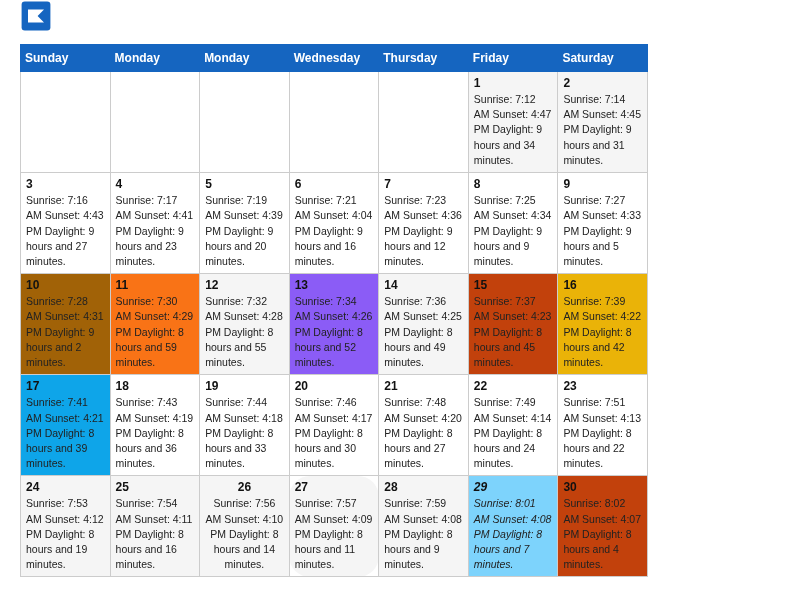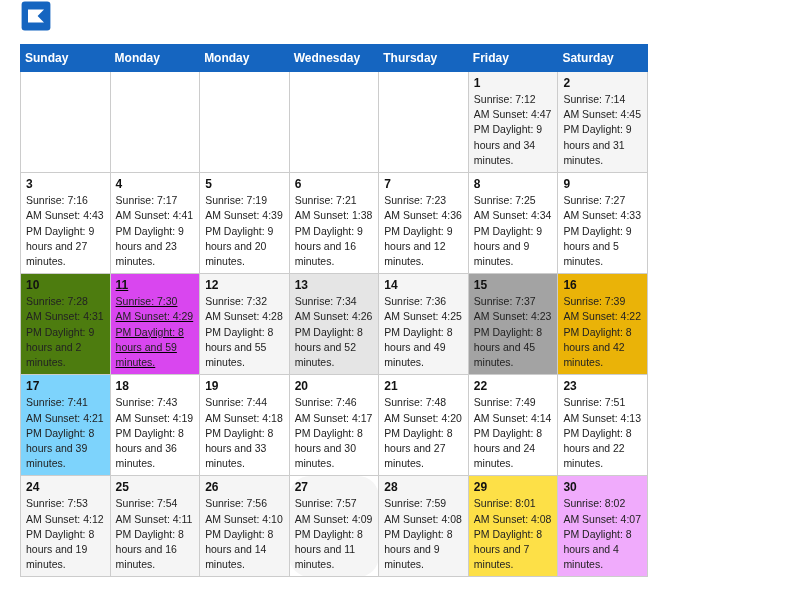--- a/index.html
+++ b/index.html
@@ -162,21 +162,21 @@
           </td>
           <td style="background: rgb(255, 255, 255);">
             <div class="day-number">5</div>
             <div class="day-info">Sunrise: 7:19 AM
 Sunset: 4:39 PM
 Daylight: 9 hours and 20 minutes.</div>
           </td>
           <td style="background: rgb(255, 255, 255);">
             <div class="day-number">6</div>
             <div class="day-info">Sunrise: 7:21 AM
-Sunset: 1:38 PM
+Sunset: 4:04 PM
 Daylight: 9 hours and 16 minutes.</div>
           </td>
           <td style="background: rgb(255, 255, 255);">
             <div class="day-number">7</div>
             <div class="day-info">Sunrise: 7:23 AM
 Sunset: 4:36 PM
 Daylight: 9 hours and 12 minutes.</div>
           </td>
           <td style="background: rgb(255, 255, 255);">
             <div class="day-number">8</div>
@@ -185,65 +185,65 @@
 Daylight: 9 hours and 9 minutes.</div>
           </td>
           <td style="background: rgb(255, 255, 255);">
             <div class="day-number">9</div>
             <div class="day-info">Sunrise: 7:27 AM
 Sunset: 4:33 PM
 Daylight: 9 hours and 5 minutes.</div>
           </td>
         </tr>
         <tr>
-          <td style="background: #4d7c0f;">
+          <td style="background: #a16207;">
             <div class="day-number">10</div>
             <div class="day-info">Sunrise: 7:28 AM
 Sunset: 4:31 PM
 Daylight: 9 hours and 2 minutes.</div>
           </td>
-          <td style="background: #d946ef; text-decoration: underline;">
+          <td style="background: #f97316;">
             <div class="day-number">11</div>
             <div class="day-info">Sunrise: 7:30 AM
 Sunset: 4:29 PM
 Daylight: 8 hours and 59 minutes.</div>
           </td>
           <td style="background: rgb(245, 245, 245);">
             <div class="day-number">12</div>
             <div class="day-info">Sunrise: 7:32 AM
 Sunset: 4:28 PM
 Daylight: 8 hours and 55 minutes.</div>
           </td>
-          <td style="background: #e5e5e5;">
+          <td style="background: #8b5cf6;">
             <div class="day-number">13</div>
             <div class="day-info">Sunrise: 7:34 AM
 Sunset: 4:26 PM
 Daylight: 8 hours and 52 minutes.</div>
           </td>
           <td style="background: rgb(245, 245, 245);">
             <div class="day-number">14</div>
             <div class="day-info">Sunrise: 7:36 AM
 Sunset: 4:25 PM
 Daylight: 8 hours and 49 minutes.</div>
           </td>
-          <td style="background: #a3a3a3;">
+          <td style="background: #c2410c;">
             <div class="day-number">15</div>
             <div class="day-info">Sunrise: 7:37 AM
 Sunset: 4:23 PM
 Daylight: 8 hours and 45 minutes.</div>
           </td>
           <td style="background: #eab308;">
             <div class="day-number">16</div>
             <div class="day-info">Sunrise: 7:39 AM
 Sunset: 4:22 PM
 Daylight: 8 hours and 42 minutes.</div>
           </td>
         </tr>
         <tr>
-          <td style="background: #7dd3fc;">
+          <td style="background: #0ea5e9;">
             <div class="day-number">17</div>
             <div class="day-info">Sunrise: 7:41 AM
 Sunset: 4:21 PM
 Daylight: 8 hours and 39 minutes.</div>
           </td>
           <td style="background: rgb(255, 255, 255);">
             <div class="day-number">18</div>
             <div class="day-info">Sunrise: 7:43 AM
 Sunset: 4:19 PM
 Daylight: 8 hours and 36 minutes.</div>
@@ -285,45 +285,45 @@
             <div class="day-info">Sunrise: 7:53 AM
 Sunset: 4:12 PM
 Daylight: 8 hours and 19 minutes.</div>
           </td>
           <td style="background: rgb(245, 245, 245);">
             <div class="day-number">25</div>
             <div class="day-info">Sunrise: 7:54 AM
 Sunset: 4:11 PM
 Daylight: 8 hours and 16 minutes.</div>
           </td>
-          <td style="background: rgb(245, 245, 245);">
+          <td style="background: rgb(245, 245, 245); text-align: center;">
             <div class="day-number">26</div>
             <div class="day-info">Sunrise: 7:56 AM
 Sunset: 4:10 PM
 Daylight: 8 hours and 14 minutes.</div>
           </td>
           <td style="background: rgb(245, 245, 245); border-radius: 21px;">
             <div class="day-number">27</div>
             <div class="day-info">Sunrise: 7:57 AM
 Sunset: 4:09 PM
 Daylight: 8 hours and 11 minutes.</div>
           </td>
           <td style="background: rgb(245, 245, 245);">
             <div class="day-number">28</div>
             <div class="day-info">Sunrise: 7:59 AM
 Sunset: 4:08 PM
 Daylight: 8 hours and 9 minutes.</div>
           </td>
-          <td style="background: #fde047;">
+          <td style="background: #7dd3fc; font-style: italic;">
             <div class="day-number">29</div>
             <div class="day-info">Sunrise: 8:01 AM
 Sunset: 4:08 PM
 Daylight: 8 hours and 7 minutes.</div>
           </td>
-          <td style="background: #f0abfc;">
+          <td style="background: #c2410c;">
             <div class="day-number">30</div>
             <div class="day-info">Sunrise: 8:02 AM
 Sunset: 4:07 PM
 Daylight: 8 hours and 4 minutes.</div>
           </td>
         </tr>
       </tbody>
   </table>
 </div>
 

